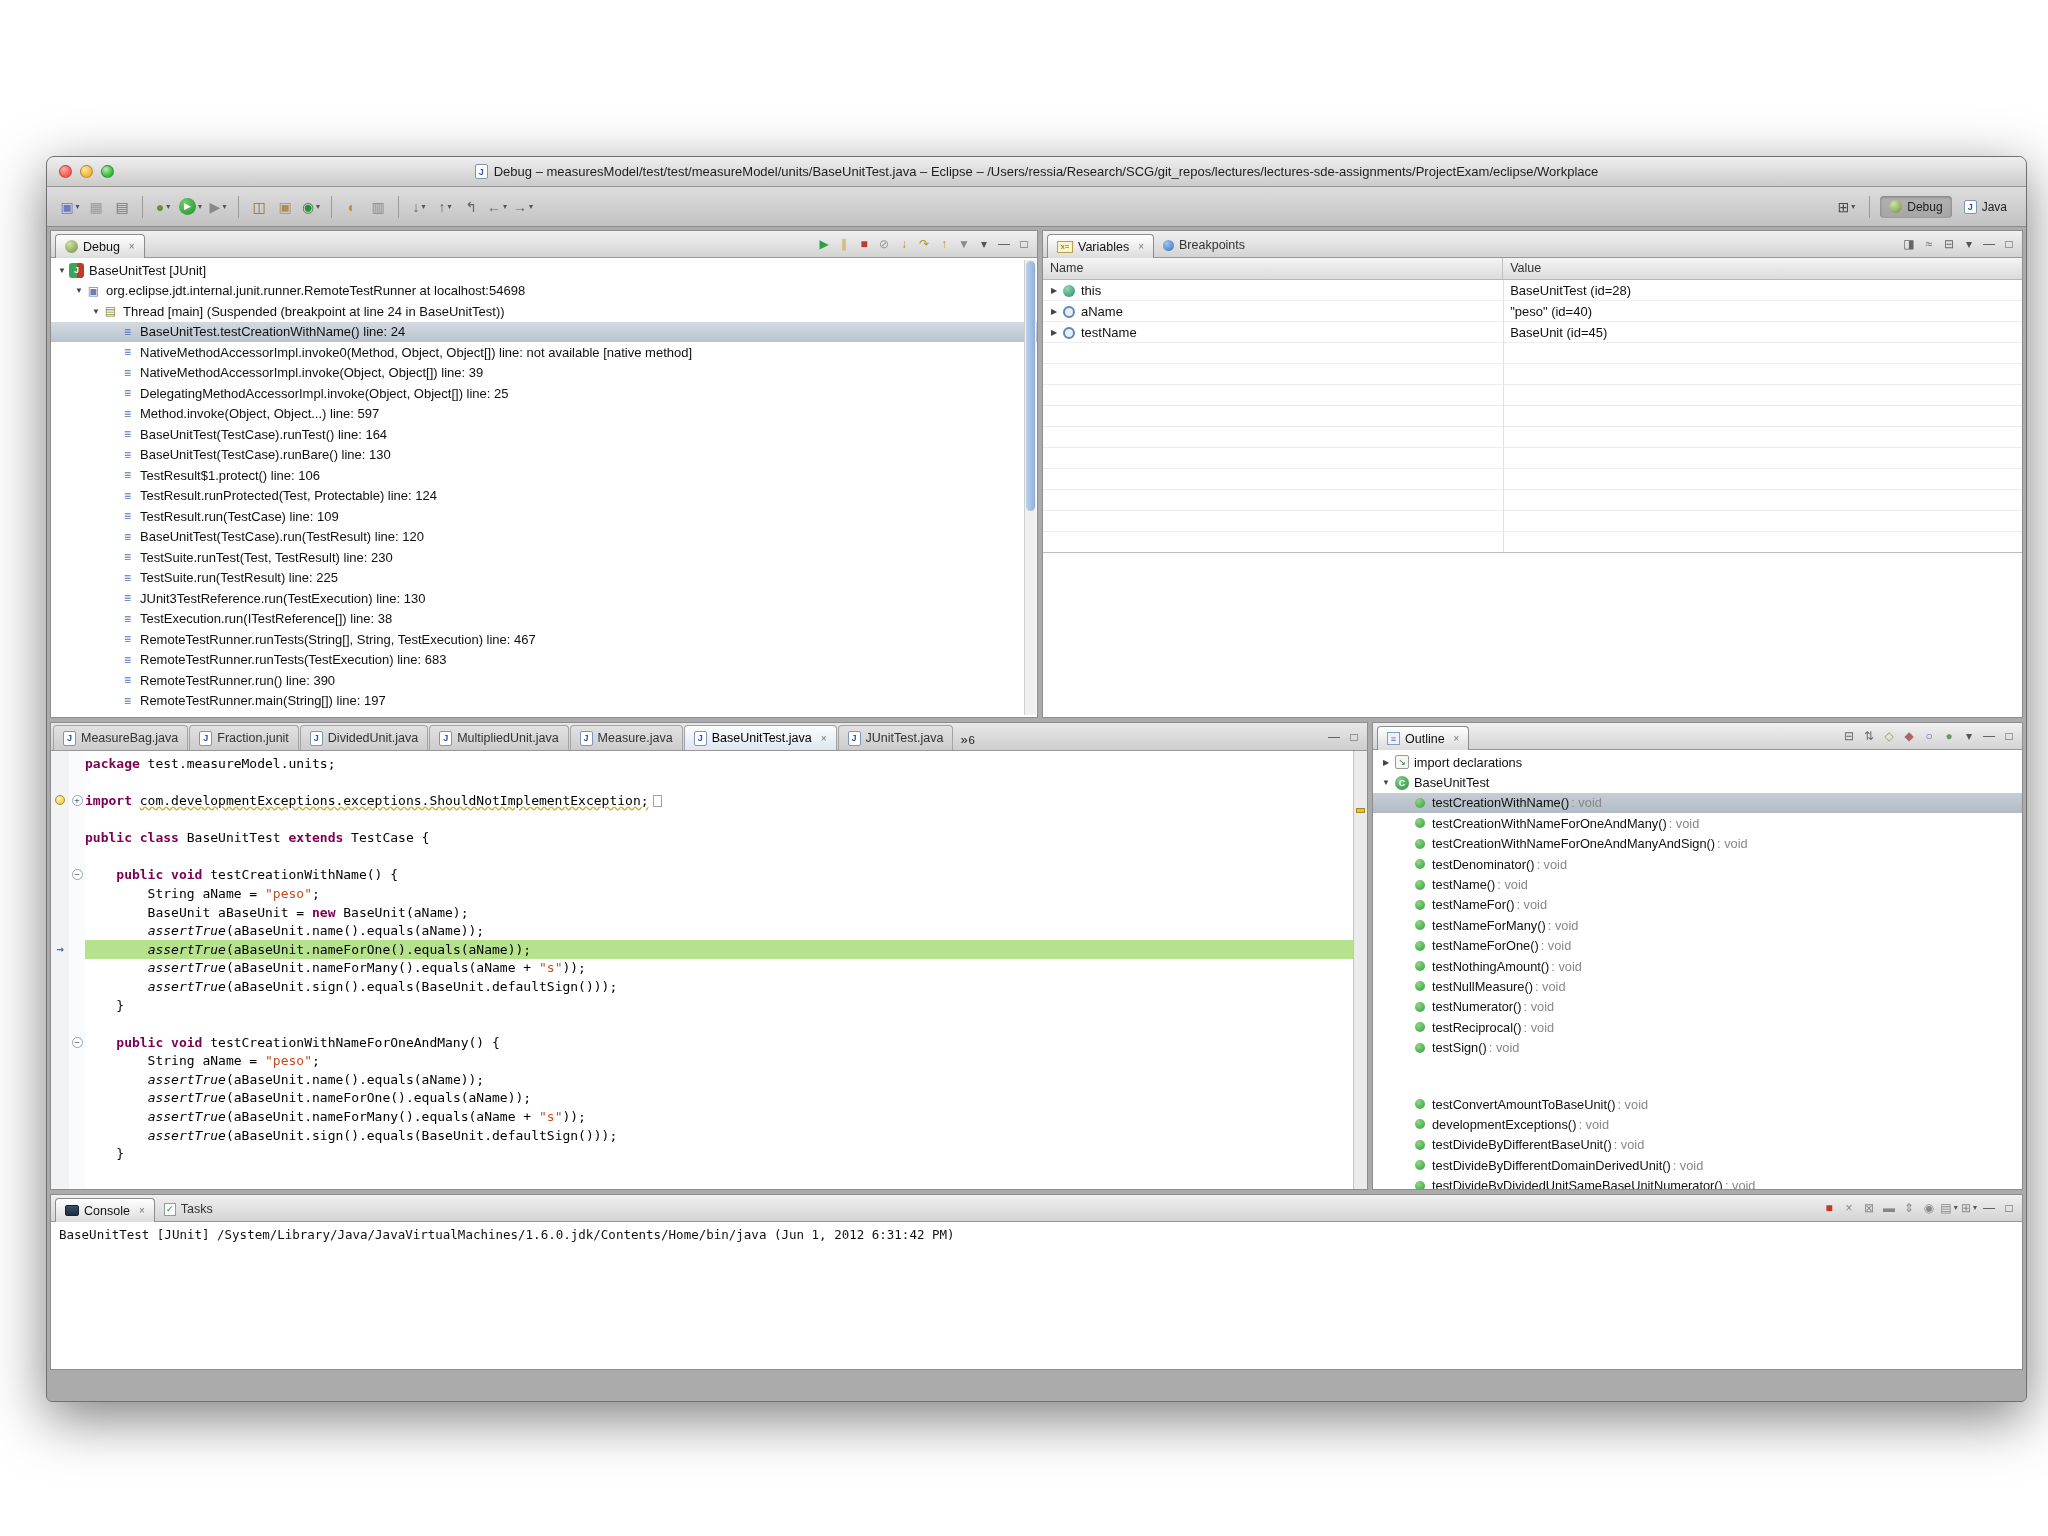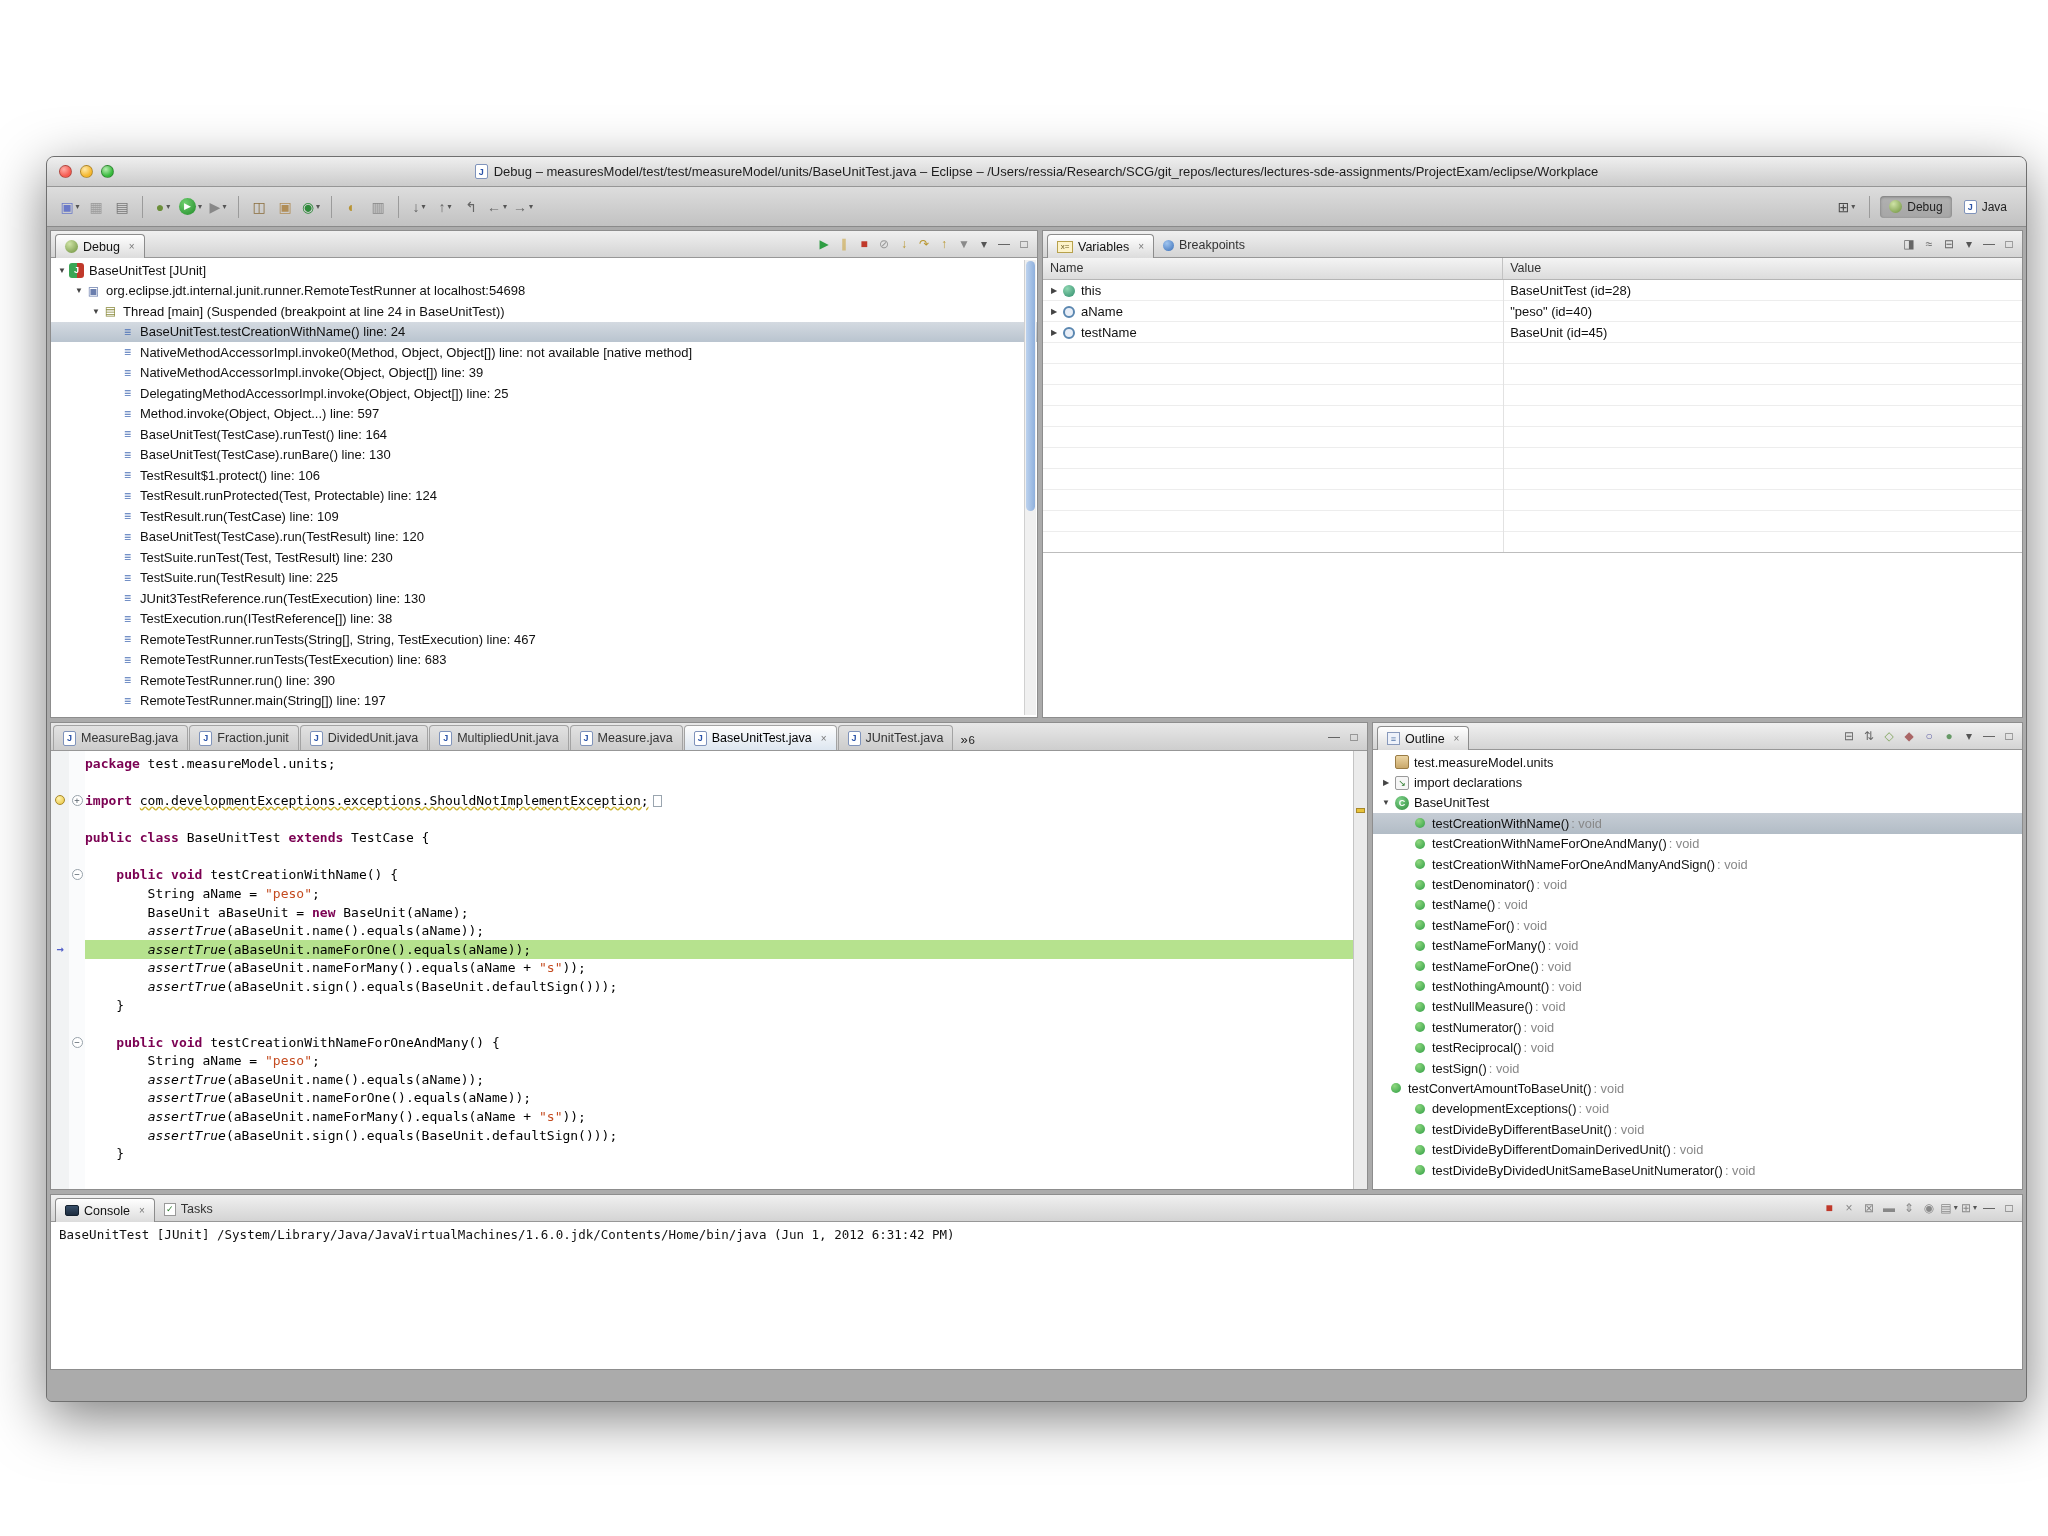--- a/index.html
+++ b/index.html
@@ -571,25 +571,20 @@
               <span class="pico">
                 <span style="color: rgb(85, 85, 85);">—</span>
               </span>
               <span class="pico">
                 <span style="color: rgb(85, 85, 85);">□</span>
               </span>
             </div>
         </div>
         <div class="tree" id="outline-tree">
             <div class="orow" style="padding-left: 6px;">
-              <span class="twisty"></span>
-              <span class="oicon package-icon"></span>
-              <span>test.measureModel.units</span>
-            </div>
-            <div class="orow" style="padding-left: 6px;">
               <span class="twisty">▶</span>
               <span class="oicon imports-icon">↘</span>
               <span>import declarations</span>
             </div>
             <div class="orow" style="padding-left: 6px;">
               <span class="twisty">▼</span>
               <span class="oicon class-icon">C</span>
               <span>BaseUnitTest</span>
             </div>
             <div class="orow sel" style="padding-left: 24px;">
@@ -663,21 +658,21 @@
               <span class="method-icon"></span>
               <span>testReciprocal()</span>
               <span class="otype"> : void</span>
             </div>
             <div class="orow" style="padding-left: 24px;">
               <span class="twisty"></span>
               <span class="method-icon"></span>
               <span>testSign()</span>
               <span class="otype"> : void</span>
             </div>
-            <div class="orow" style="">
+            <div class="orow" style="padding-left: 24px; margin-top: 36px;">
               <span class="twisty"></span>
               <span class="method-icon"></span>
               <span>testConvertAmountToBaseUnit()</span>
               <span class="otype"> : void</span>
             </div>
             <div class="orow" style="padding-left: 24px;">
               <span class="twisty"></span>
               <span class="method-icon"></span>
               <span>developmentExceptions()</span>
               <span class="otype"> : void</span>

